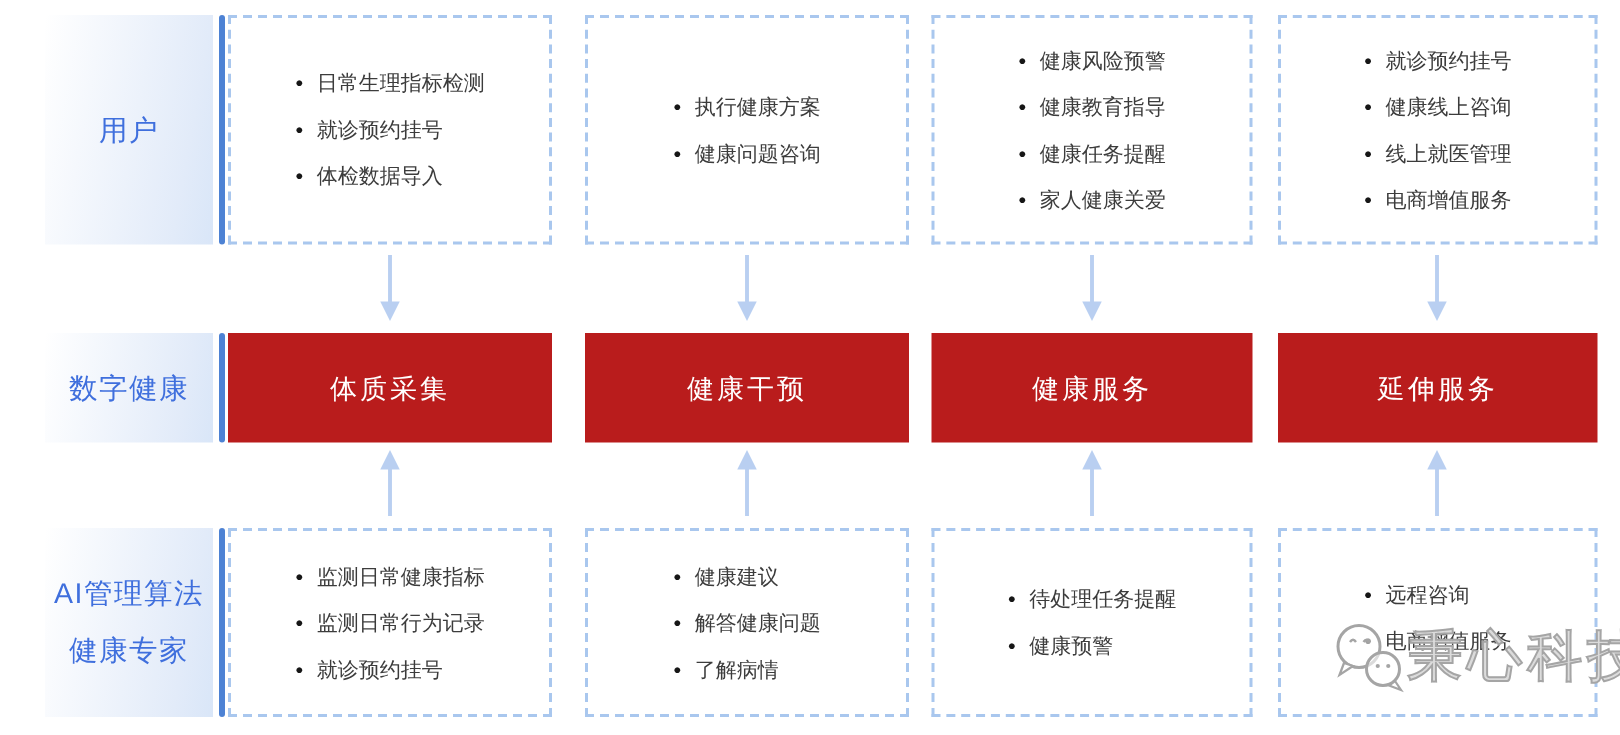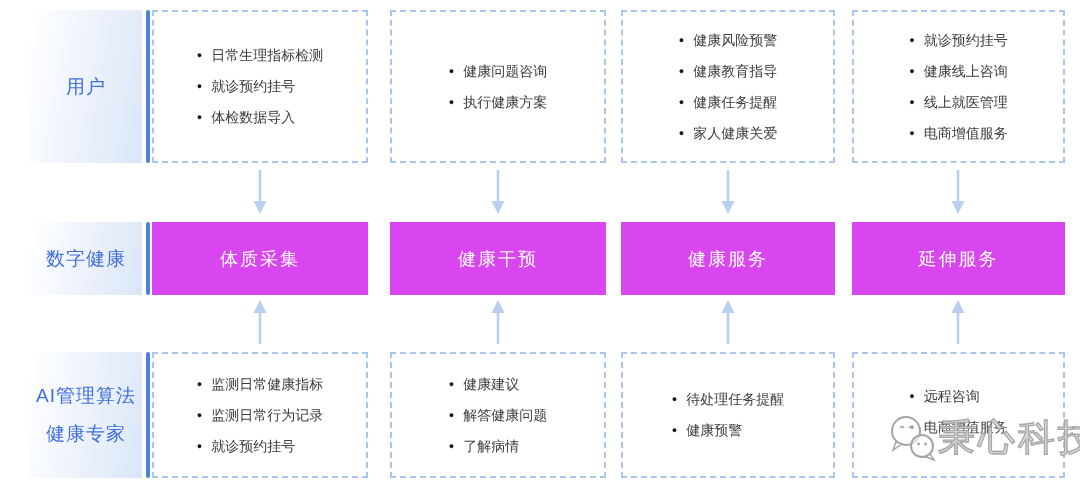--- a/index.html
+++ b/index.html
@@ -31,21 +31,21 @@
   }
   .items { list-style:none; width:fit-content; }
   .items li {
     font-size:14px; color:#3c3c3c; line-height:31px; white-space:nowrap;
     text-align:left;
   }
   .items li::before { content:"●"; font-size:9px; color:#161616; margin-right:9px; vertical-align:2px; }
 
   
   .blue-box {
-    position:absolute; background:#d946ef;
+    position:absolute; background:#b91c1c;
     display:flex; align-items:center; justify-content:center;
     color:#ffffff; font-size:18px; letter-spacing:2px;
   }
 
   
   .arrow { position:absolute; width:16px; height:44px; }
   .arrow.down { top:170px; }
   .arrow.up   { top:300px; }
 
   
@@ -73,22 +73,22 @@
 
   <div class="dashed-box row1 col1">
     <ul class="items">
       <li>日常生理指标检测</li>
       <li>就诊预约挂号</li>
       <li>体检数据导入</li>
     </ul>
   </div>
   <div class="dashed-box row1 col2">
     <ul class="items">
+      <li>执行健康方案</li>
       <li>健康问题咨询</li>
-      <li>执行健康方案</li>
     </ul>
   </div>
   <div class="dashed-box row1 col3">
     <ul class="items">
       <li>健康风险预警</li>
       <li>健康教育指导</li>
       <li>健康任务提醒</li>
       <li>家人健康关爱</li>
     </ul>
   </div>

